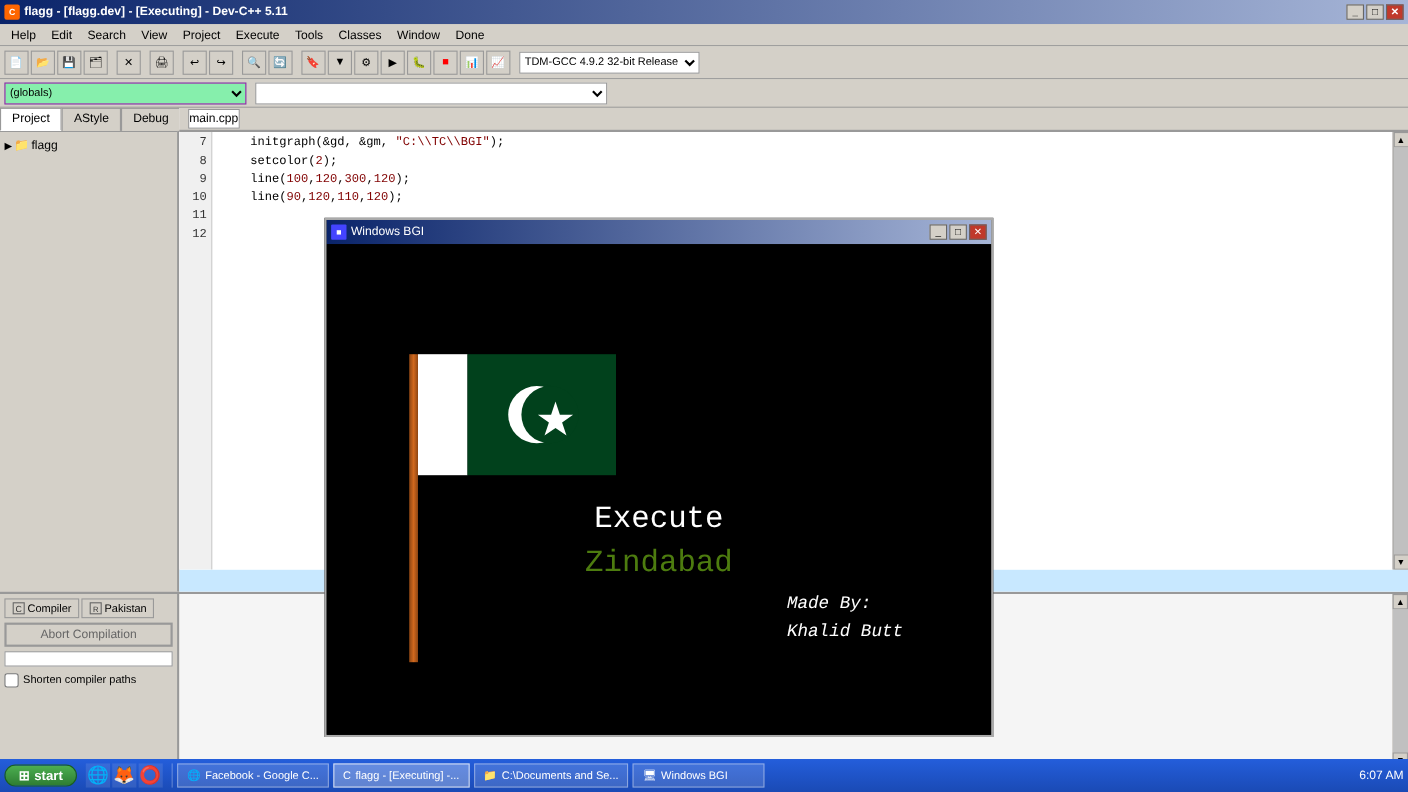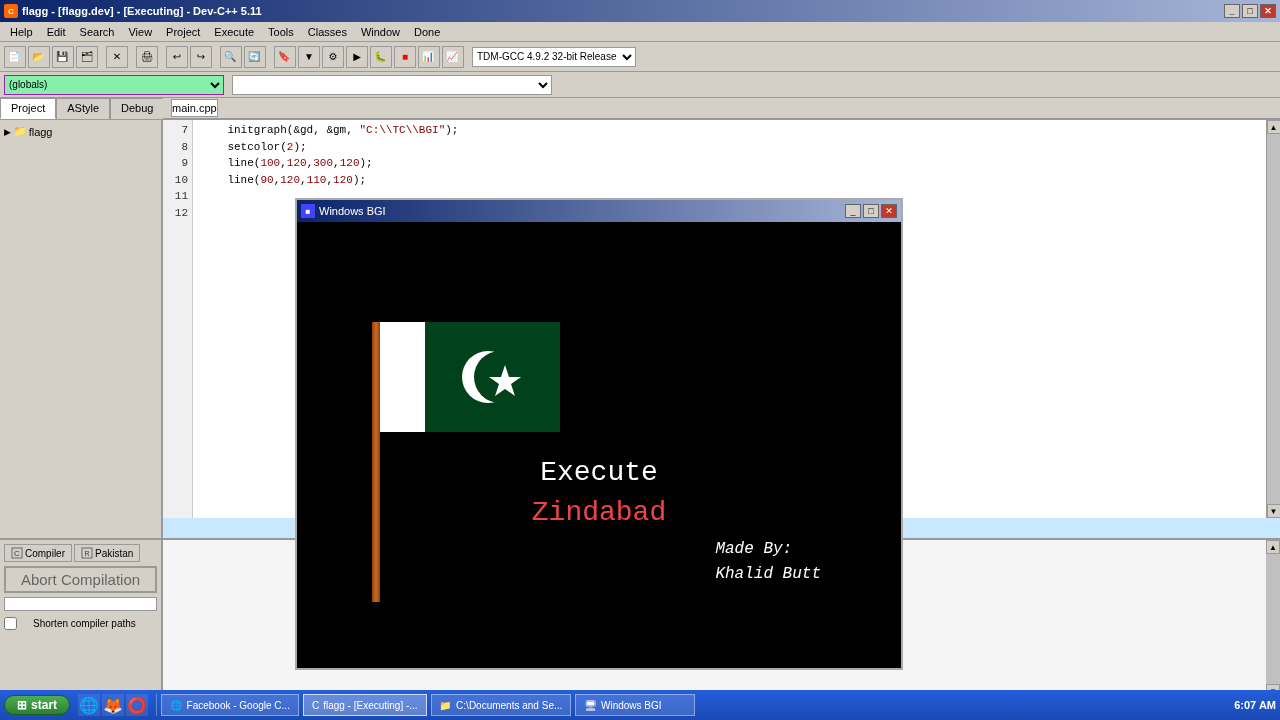--- a/index.html
+++ b/index.html
@@ -304,36 +304,36 @@
       padding: 2px 6px;
       border: 1px solid #999;
       background: #d4d0c8;
       font-size: 10px;
       cursor: pointer;
     }
     .abort-btn {
       background: #d4d0c8;
       border: 2px solid #999;
       padding: 3px 8px;
-      font-size: 15px;
+      font-size: 11px;
       cursor: pointer;
       text-align: center;
       margin-bottom: 4px;
       color: #666;
     }
     .progress-bar {
       height: 14px;
       border: 1px solid #999;
       background: white;
       margin-bottom: 6px;
     }
     .checkbox-row {
       display: flex;
       align-items: center;
-      gap: 16px;
+      gap: 4px;
       font-size: 10px;
     }
 
     .bottom-right {
       flex: 1;
       background: #f5f5f5;
       overflow: auto;
     }
     .bottom-right-scroll {
       width: 14px;
@@ -401,21 +401,20 @@
       background: rgba(255,255,255,0.3);
       border: 1px solid rgba(255,255,255,0.7);
     }
     .taskbar-right {
       margin-left: auto;
       display: flex;
       align-items: flex-end;
       gap: 6px;
       color: white;
       font-size: 11px;
-      font-weight: bold;
     }
 
     
     .bgi-window {
       position: absolute;
       top: 198px;
       left: 295px;
       width: 608px;
       height: 472px;
       background: #000;
@@ -521,21 +520,21 @@
       color: white;
       font-family: 'Courier New', monospace;
       font-size: 28px;
       white-space: nowrap;
     }
     .bgi-text-zindabad {
       position: absolute;
       bottom: 140px;
       left: 50%;
       transform: translateX(-50%);
-      color: #ef4444;
+      color: #4d7c0f;
       font-family: 'Courier New', monospace;
       font-size: 28px;
       white-space: nowrap;
     }
     .bgi-text-madeby {
       position: absolute;
       bottom: 80px;
       right: 80px;
       color: white;
       font-family: 'Courier New', monospace;

